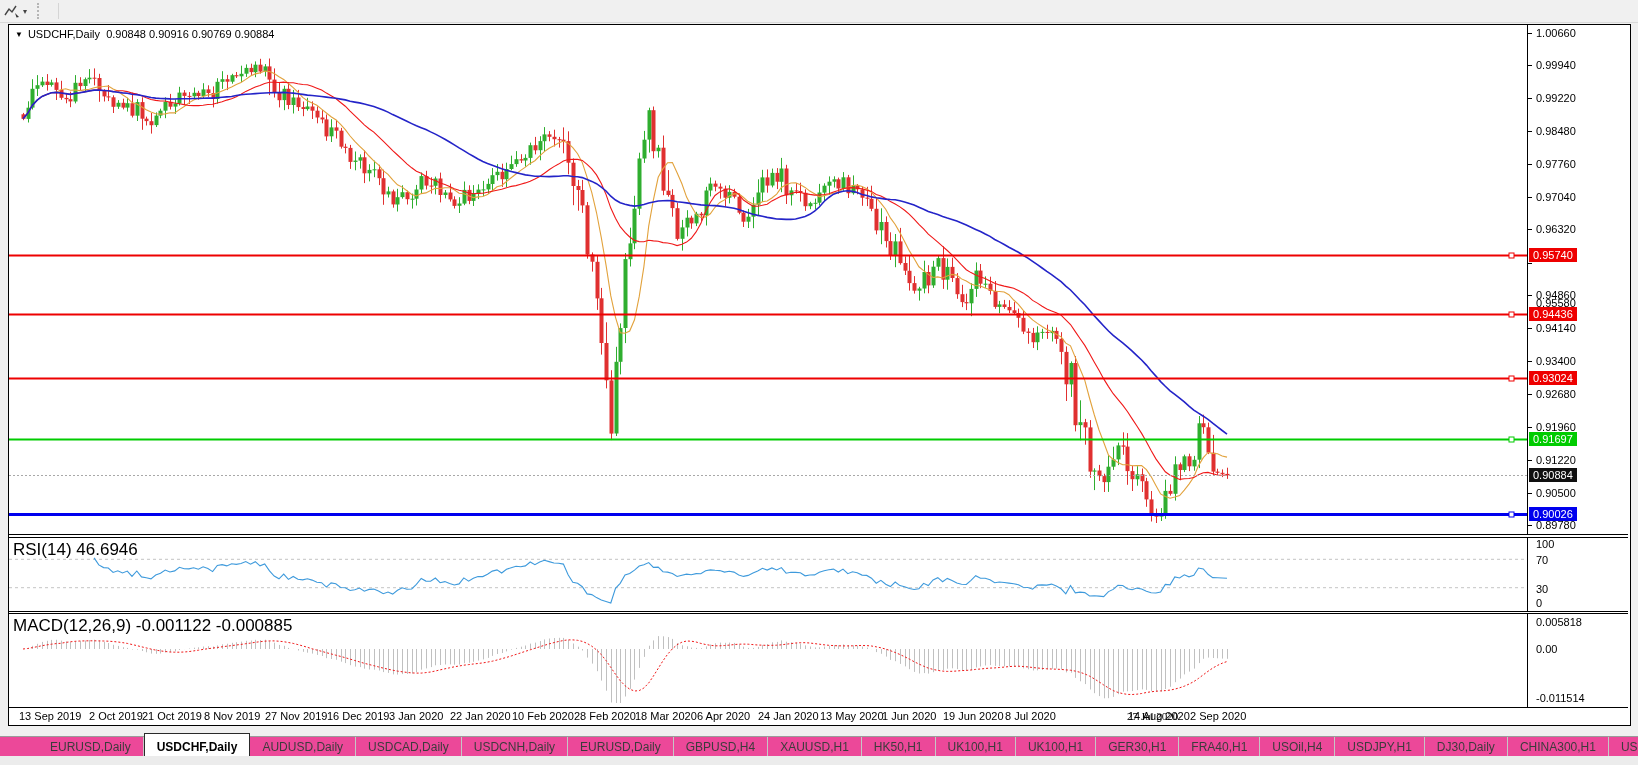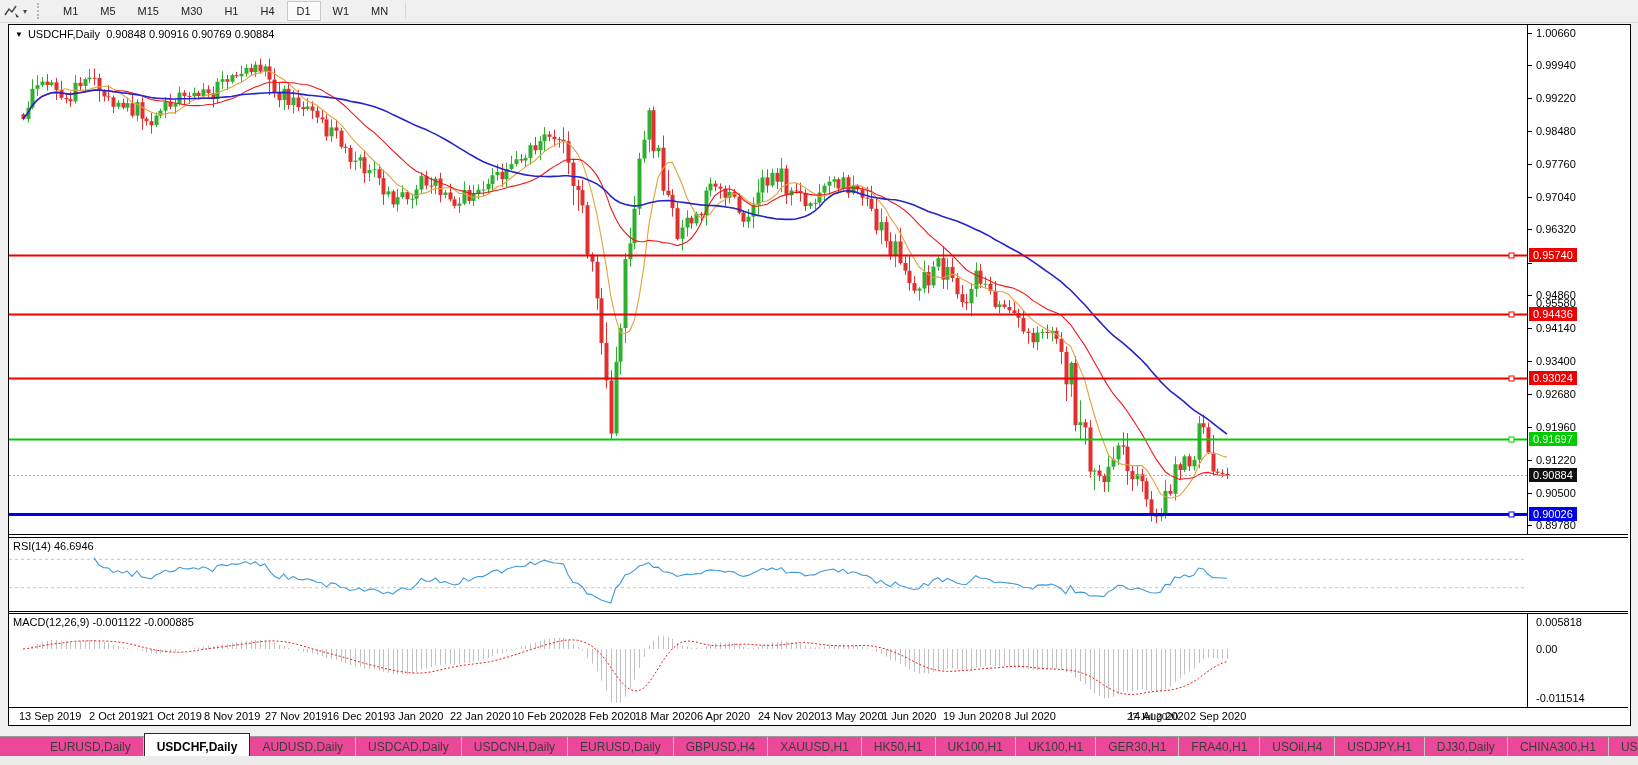--- a/index.html
+++ b/index.html
@@ -21,21 +21,21 @@
   .chart-window{position:absolute;left:8px;top:24px;width:1621px;height:700px;background:#fff;border:1px solid #000;}
   .pane{position:absolute;left:0;width:1619px;background:#fff;}
   .pane .plot{position:absolute;left:0;top:0;}
   .pane .paxis{position:absolute;left:1518px;top:0;width:101px;height:100%;border-left:1px solid #000;background:#fff;}
   .main-pane{top:0;height:509px;border-bottom:1px solid #000;}
   .rsi-pane{top:512px;height:73px;border-top:1px solid #000;border-bottom:1px solid #000;}
   .macd-pane{top:588px;height:93px;border-top:1px solid #000;border-bottom:1px solid #000;}
   .date-pane{position:absolute;left:0;top:683px;width:1619px;height:17px;background:#fff;}
   .chart-title{position:absolute;left:6px;top:3px;font-size:11px;color:#000;white-space:nowrap;z-index:5;}
   .chart-title .tri{font-size:8px;margin-right:5px;vertical-align:1px;}
-  .ind-label{position:absolute;left:4px;top:2px;font-size:11px;color:#000;z-index:5;white-space:nowrap;}
+  .ind-label{position:absolute;left:4px;top:2px;font-size:17px;color:#000;z-index:5;white-space:nowrap;}
   .ax-label{position:absolute;left:8px;font-size:11px;color:#000;white-space:nowrap;}
   .ax-tick{position:absolute;left:0;width:4px;height:1px;background:#000;}
   .ax-badge{position:absolute;left:1px;height:14px;line-height:14px;font-size:11px;color:#fff;
     padding:0 4px;white-space:nowrap;z-index:6;}
   .date-label{position:absolute;top:2px;font-size:11px;color:#000;white-space:nowrap;}
   
   .tabbar{position:absolute;left:0;top:736px;width:1638px;height:20px;background:#ec4899;
     border-top:1px solid #9a9a9a;display:flex;align-items:flex-start;padding-left:38px;box-sizing:border-box;}
   .tab{font-size:12px;color:#3c3c3c;padding:3px 12px 2px 12px;border-right:1px solid #c6c6c6;
     white-space:nowrap;cursor:default;}
@@ -48,31 +48,20 @@
 
 <div class="toolbar">
   <div class="tool-icon-wrap">
     <svg width="16" height="14" viewBox="0 0 16 14">
       <polyline points="1,11 5,5 8,8 12,2" fill="none" stroke="#444" stroke-width="1.4"></polyline>
       <polygon points="11,9 15,13 12.5,13.4" fill="#333"></polygon>
     </svg>
     <span class="tool-caret">▾</span>
   </div>
   <div class="toolbar-grip"></div>
-  <div style="display:flex;align-items:center;">
-      <div class="tf-btn">M1</div>
-      <div class="tf-btn">M5</div>
-      <div class="tf-btn">M15</div>
-      <div class="tf-btn">M30</div>
-      <div class="tf-btn">H1</div>
-      <div class="tf-btn">H4</div>
-      <div class="tf-btn active">D1</div>
-      <div class="tf-btn">W1</div>
-      <div class="tf-btn">MN</div>
-    </div>
   <div class="tf-sep"></div>
 </div>
 
 <div class="chart-window">
 
   <div class="pane main-pane">
     <div class="chart-title">
       <span class="tri">▼</span><span>USDCHF,Daily</span>&nbsp;&nbsp;<span>0.90848 0.90916 0.90769 0.90884</span>
     </div>
     <div class="plot" style="width:1518px;height:508px;">
@@ -647,20 +636,26 @@
 
   <div class="pane rsi-pane">
     <div class="ind-label">RSI(14) 46.6946</div>
     <div class="plot" style="width:1518px;height:71px;">
       <svg id="svg-rsi" width="1518" height="71">
           <line x1="0" y1="21.299999999999997" x2="1518" y2="21.299999999999997" stroke="#c4c4c4" stroke-dasharray="3,3" stroke-width="1"></line>
           <line x1="0" y1="49.699999999999996" x2="1518" y2="49.699999999999996" stroke="#c4c4c4" stroke-dasharray="3,3" stroke-width="1"></line>
           <polyline points="85.1,19.9 89.8,26.9 94.6,29.6 99.3,30.0 104.1,34.4 108.8,32.8 113.5,35.0 118.3,33.1 123.0,38.4 127.8,33.0 132.5,38.9 137.2,39.7 142.0,40.9 146.7,37.1 151.5,35.2 156.2,32.1 160.9,34.0 165.7,32.9 170.4,29.3 175.2,30.7 179.9,30.9 184.6,29.7 189.4,31.2 194.1,28.8 198.9,30.6 203.6,33.6 208.3,27.4 213.1,26.6 217.8,27.9 222.6,25.8 227.3,26.4 232.0,25.5 236.8,23.6 241.5,26.2 246.3,23.7 251.0,27.8 255.7,26.0 260.5,32.9 265.2,38.0 270.0,40.8 274.7,36.1 279.4,41.4 284.2,38.5 288.9,41.3 293.7,41.9 298.4,40.8 303.1,42.1 307.9,44.2 312.6,44.7 317.4,49.1 322.1,44.9 326.8,45.7 331.6,49.5 336.3,49.7 341.1,52.5 345.8,51.8 350.5,50.1 355.3,53.2 360.0,51.4 364.8,51.1 369.5,53.0 374.2,55.7 379.0,54.1 383.7,56.1 388.5,52.3 393.2,49.8 397.9,51.3 402.7,51.0 407.4,46.3 412.2,40.4 416.9,43.1 421.6,43.2 426.4,40.0 431.1,44.7 435.9,43.6 440.6,45.4 445.3,47.0 450.1,45.9 454.8,39.9 459.6,43.1 464.3,40.2 469.0,38.6 473.8,38.6 478.5,36.3 483.3,33.1 488.0,31.9 492.7,35.0 497.5,31.3 502.2,29.7 507.0,28.2 511.7,28.8 516.4,27.9 521.2,24.0 525.9,26.7 530.7,24.0 535.4,22.3 540.1,23.6 544.9,25.0 549.6,25.2 554.4,26.1 559.1,36.8 563.8,44.2 568.6,45.2 573.3,48.7 578.1,55.9 582.8,56.6 587.5,59.6 592.3,62.1 597.0,63.5 601.8,65.0 606.5,50.4 611.2,45.3 616.0,37.0 620.7,35.4 625.5,32.1 630.2,28.0 634.9,26.7 639.7,24.6 644.4,29.4 649.2,29.1 653.9,33.7 658.6,34.1 663.4,35.5 668.1,38.5 672.9,37.2 677.6,36.1 682.3,36.8 687.1,35.6 691.8,35.8 696.6,32.7 701.3,31.9 706.0,32.3 710.8,32.6 715.5,34.1 720.3,33.2 725.0,34.1 729.7,36.9 734.5,38.4 739.2,37.4 744.0,35.1 748.7,32.9 753.4,30.3 758.2,32.1 762.9,29.9 767.7,31.9 772.4,29.6 777.1,35.2 781.9,34.3 786.6,34.4 791.4,34.8 796.1,37.8 800.8,37.0 805.6,36.9 810.3,34.3 815.1,32.7 819.8,31.7 824.5,31.1 829.3,34.0 834.0,31.1 838.8,35.7 843.5,33.8 848.2,34.7 853.0,37.1 857.7,37.4 862.5,40.2 867.2,45.2 871.9,42.3 876.7,46.2 881.4,48.6 886.2,44.0 890.9,47.6 895.6,48.8 900.4,50.5 905.1,51.5 909.9,50.7 914.6,45.3 919.3,47.5 924.1,42.0 928.8,39.7 933.6,43.7 938.3,40.4 943.0,42.5 947.8,45.1 952.5,46.3 957.3,46.5 962.0,42.3 966.7,37.7 971.5,40.3 976.2,40.3 981.0,41.8 985.7,44.7 990.4,44.0 995.2,44.5 999.9,45.1 1004.7,45.7 1009.4,46.7 1014.1,49.3 1018.9,49.5 1023.6,51.2 1028.4,47.1 1033.1,46.9 1037.8,47.1 1042.6,46.1 1047.3,48.0 1052.1,50.8 1056.8,55.8 1061.5,47.5 1066.3,54.9 1071.0,54.1 1075.8,54.6 1080.5,58.0 1085.2,57.7 1090.0,58.1 1094.7,58.6 1099.5,53.6 1104.2,51.4 1108.9,47.3 1113.7,47.5 1118.4,50.7 1123.2,51.7 1127.9,50.1 1132.6,51.0 1137.4,53.2 1142.1,54.8 1146.9,55.0 1151.6,54.1 1156.3,46.4 1161.1,46.9 1165.8,38.9 1170.6,40.0 1175.3,36.8 1180.0,38.8 1184.8,37.3 1189.5,30.0 1194.3,30.9 1199.0,36.3 1203.7,39.6 1208.5,39.8 1213.2,40.0 1218.0,40.3 " fill="none" stroke="#3e9adc" stroke-width="1.1"></polyline>
         </svg>
     </div>
+    <div class="paxis" id="paxis-rsi">
+        <div class="ax-label" style="top: 0px;">100</div>
+        <div class="ax-label" style="top: 16.3px;">70</div>
+        <div class="ax-label" style="top: 44.7px;">30</div>
+        <div class="ax-label" style="top: 59px;">0</div>
+      </div>
   </div>
 
   <div class="pane macd-pane">
     <div class="ind-label">MACD(12,26,9) -0.001122 -0.000885</div>
     <div class="plot" style="width:1518px;height:91px;">
       <svg id="svg-macd" width="1518" height="91">
           <line x1="14.5" y1="35" x2="14.5" y2="35.0" stroke="#c0c0c0" stroke-width="1"></line>
           <line x1="19.5" y1="35" x2="19.5" y2="34.1" stroke="#c0c0c0" stroke-width="1"></line>
           <line x1="23.5" y1="35" x2="23.5" y2="31.8" stroke="#c0c0c0" stroke-width="1"></line>
           <line x1="28.5" y1="35" x2="28.5" y2="29.8" stroke="#c0c0c0" stroke-width="1"></line>
@@ -931,21 +926,21 @@
       <div class="date-label" style="left: 133px;">21 Oct 2019</div>
       <div class="date-label" style="left: 195px;">8 Nov 2019</div>
       <div class="date-label" style="left: 256px;">27 Nov 2019</div>
       <div class="date-label" style="left: 318px;">16 Dec 2019</div>
       <div class="date-label" style="left: 380px;">3 Jan 2020</div>
       <div class="date-label" style="left: 441px;">22 Jan 2020</div>
       <div class="date-label" style="left: 503px;">10 Feb 2020</div>
       <div class="date-label" style="left: 565px;">28 Feb 2020</div>
       <div class="date-label" style="left: 626px;">18 Mar 2020</div>
       <div class="date-label" style="left: 688px;">6 Apr 2020</div>
-      <div class="date-label" style="left: 749px;">24 Nov 2020</div>
+      <div class="date-label" style="left: 749px;">24 Jan 2020</div>
       <div class="date-label" style="left: 811px;">13 May 2020</div>
       <div class="date-label" style="left: 873px;">1 Jun 2020</div>
       <div class="date-label" style="left: 934px;">19 Jun 2020</div>
       <div class="date-label" style="left: 996px;">8 Jul 2020</div>
       <div class="date-label" style="left: 1118px; font-family: Liberation Serif, serif;">27 Jul 2020</div>
       <div class="date-label" style="left: 1119px;">14 Aug 2020</div>
       <div class="date-label" style="left: 1181px;">2 Sep 2020</div>
     </div>
 </div>
 

